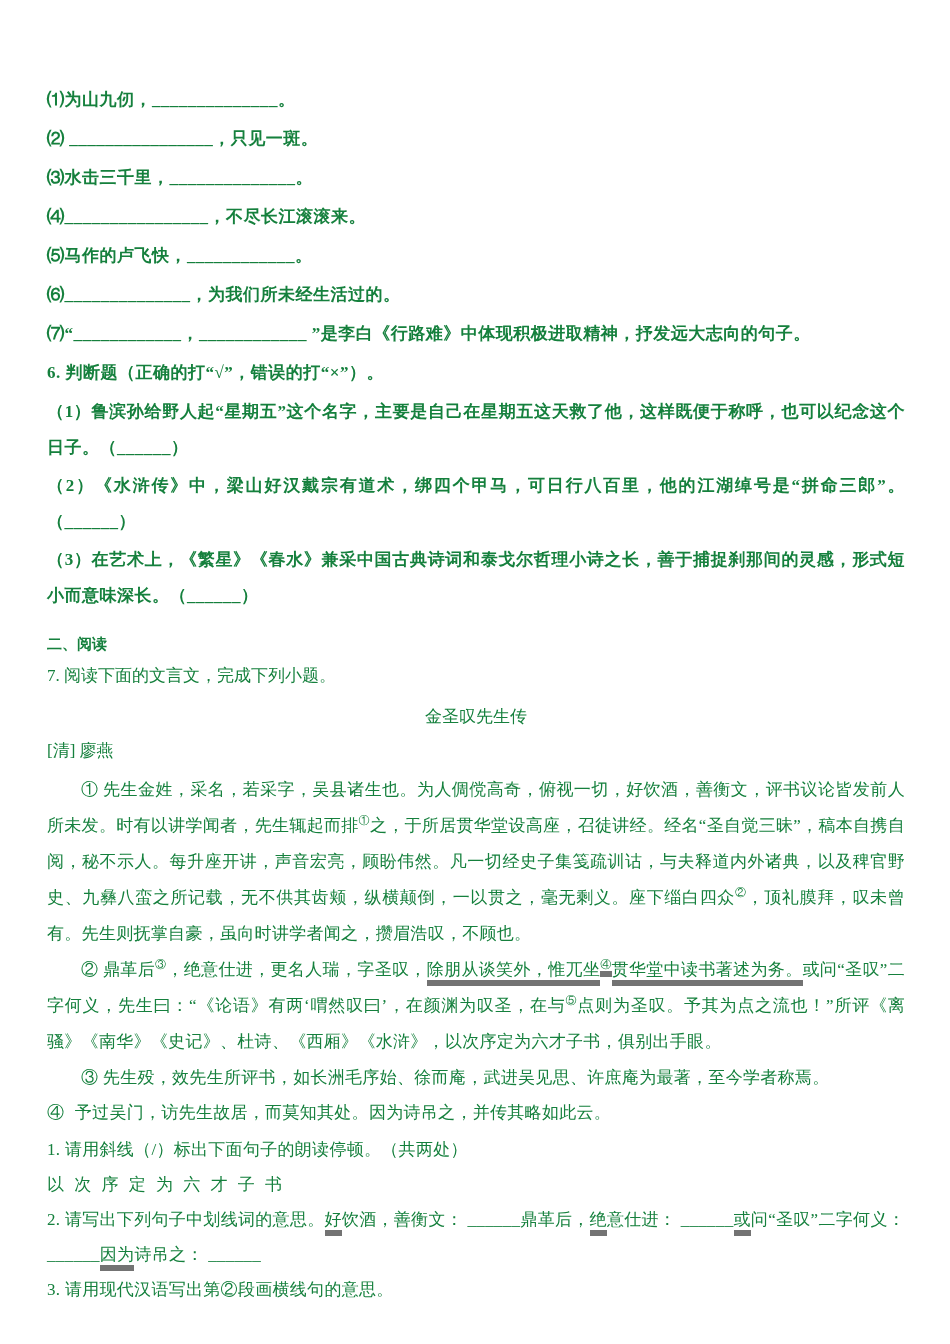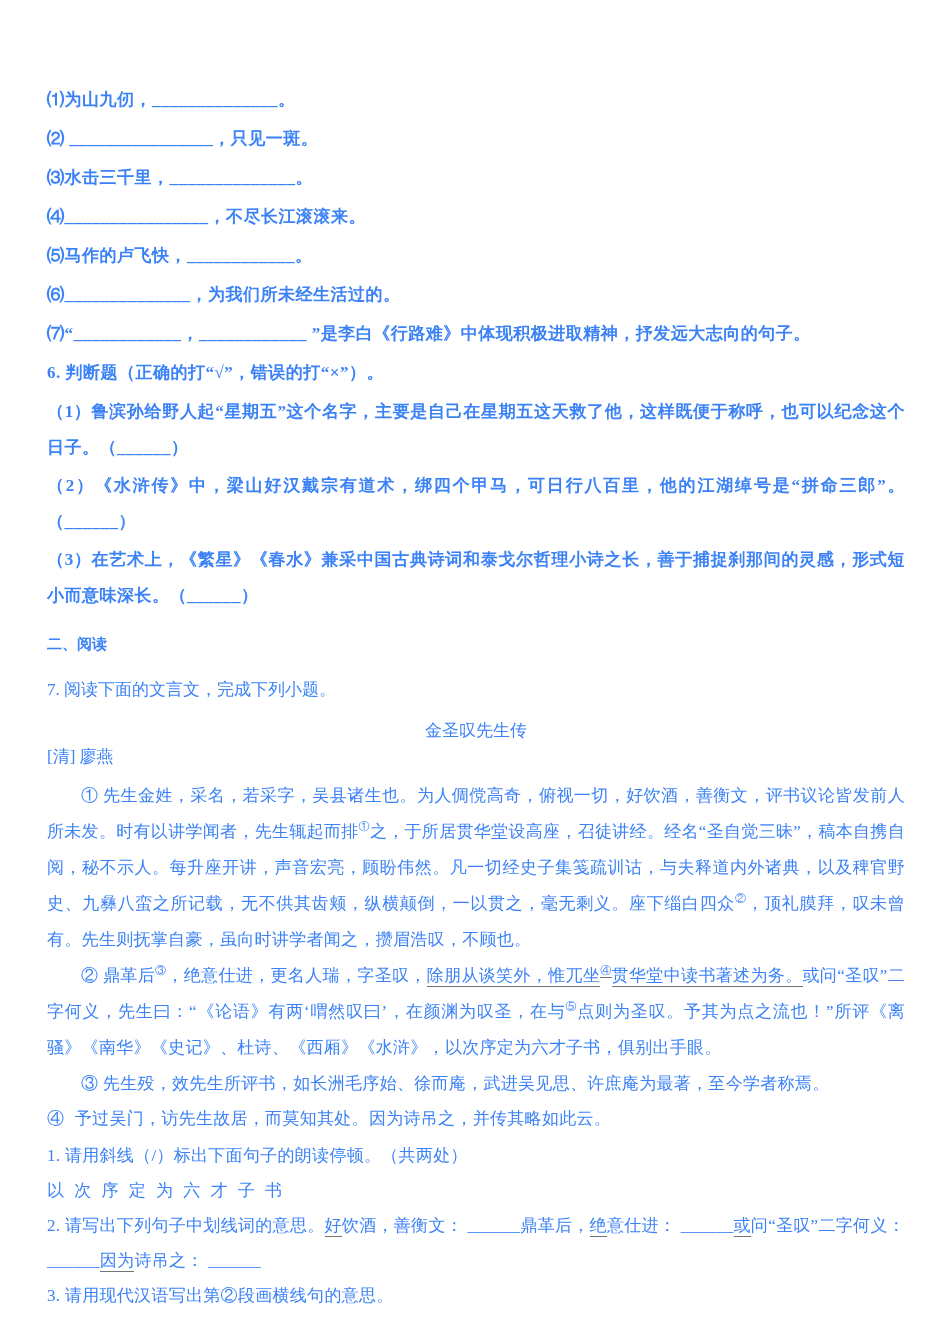--- a/index.html
+++ b/index.html
@@ -2,21 +2,21 @@
 <html lang="zh"><head>
 <meta charset="utf-8">
 <style>
   html, body { margin: 0; padding: 0; background: #ffffff; }
   .page {
     position: relative;
     width: 950px;
     height: 1344px;
     box-sizing: border-box;
     background: #ffffff;
-    color: #3b82f6;
+    color: #15803d;
     font-family: "Liberation Serif", "DejaVu Serif", serif;
     font-size: 17px;
     padding: 80px 45px 40px 47px;
     overflow: hidden;
   }
   p { margin: 0; }
   .dict-item {
     line-height: 39px;
     font-weight: 700;
     letter-spacing: 0.5px;
@@ -33,36 +33,36 @@
     text-align: justify;
     letter-spacing: 0.5px;
     margin-top: 2px;
   }
   .sec-header {
     font-weight: 700;
     font-size: 15px;
     line-height: 28px;
     margin-top: 16px;
   }
-  .q7-intro { line-height: 28px; margin-top: 18px; font-family: Liberation Serif, serif; }
+  .q7-intro { line-height: 28px; margin-top: 4px; font-family: Liberation Serif, serif; }
   .passage-title { line-height: 26px; margin-top: 14px; text-align: center; }
-  .passage-author { line-height: 26px; }
+  .passage-author { line-height: 26px; margin-top: 8px; }
   .para {
     line-height: 36px;
     text-align: justify;
     text-indent: 2em;
     letter-spacing: 0.3px;
   }
   .para.first { margin-top: 8px; }
   .para.noindent { text-indent: 0; font-family: Liberation Mono, monospace; }
   .notes { line-height: 36px; text-indent: 2em; letter-spacing: 0.3px; }
   .q { line-height: 35px; letter-spacing: 0.3px; }
   .q-sentence { line-height: 35px; letter-spacing: 3px; }
   .q-multi { line-height: 35px; text-align: justify; letter-spacing: 0.3px; }
-  .u { border-bottom: 1px solid #737373; padding-bottom: 1px; }
+  .u { border-bottom: 6px solid #737373; padding-bottom: 1px; }
   .sup { font-size: 11px; vertical-align: super; line-height: 0; }
 </style>
 </head>
 <body>
 
 <div class="page">
 
   <div>
     <p class="dict-item">⑴为山九仞，______________。</p>
     <p class="dict-item">⑵ ________________，只见一斑。</p>

